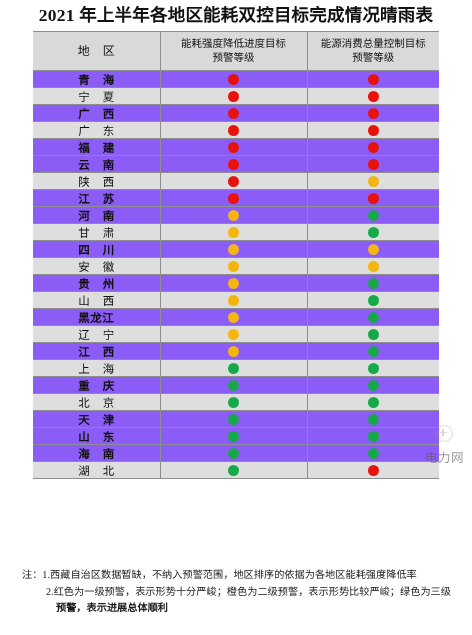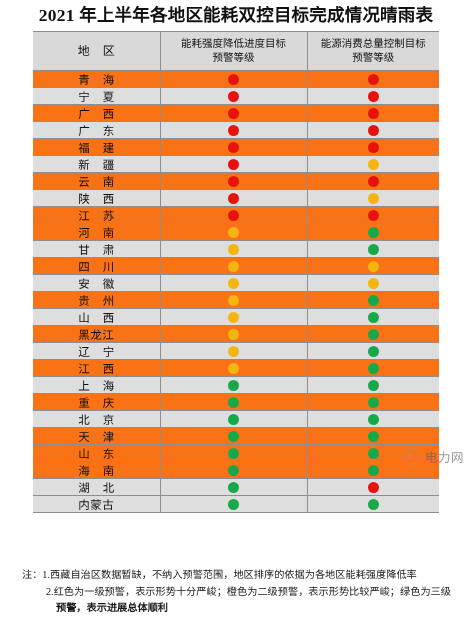--- a/index.html
+++ b/index.html
@@ -70,21 +70,21 @@
     color:#111;
   }
   thead th .hdr-line{display:block;text-align:center;}
   thead th.region-head{
     font-size:12px;
     letter-spacing:5px;
     text-indent:5px;
   }
 
   tbody tr{height:16.4px;}
-  tbody tr.odd  td{background:#f97316;}
+  tbody tr.odd  td{background:#8b5cf6;font-weight:bold;}
   tbody tr.even td{background:#dedede;}
 
   td.region{
     font-size:11.5px;
     color:#111;
     letter-spacing:5px;
     text-indent:5px;
     white-space:nowrap;
   }
   td.region.wide{letter-spacing:0.5px;text-indent:0;}
@@ -113,20 +113,21 @@
   .note-indent2{padding-left:34px;font-weight:bold;}
 
   
   .watermark{
     position:absolute;
     right:8px;bottom:12px;
     display:flex;
     align-items:center;
     gap:5px;
     opacity:0.62;
+    flex-direction:column;
   }
   .wm-logo{
     width:15px;height:15px;
     border:1.2px solid #9a9a9a;
     border-radius:50%;
     position:relative;
     opacity:0.65;
   }
   .wm-logo::before{
     content:"";
@@ -191,25 +192,20 @@
           <tr class="even">
             <td class="region">广 东</td>
             <td class="divider"><span class="dot red"></span></td>
             <td class="divider"><span class="dot red"></span></td>
           </tr>
           <tr class="odd">
             <td class="region">福 建</td>
             <td class="divider"><span class="dot red"></span></td>
             <td class="divider"><span class="dot red"></span></td>
           </tr>
-          <tr class="even">
-            <td class="region">新 疆</td>
-            <td class="divider"><span class="dot red"></span></td>
-            <td class="divider"><span class="dot amber"></span></td>
-          </tr>
           <tr class="odd">
             <td class="region">云 南</td>
             <td class="divider"><span class="dot red"></span></td>
             <td class="divider"><span class="dot red"></span></td>
           </tr>
           <tr class="even">
             <td class="region">陕 西</td>
             <td class="divider"><span class="dot red"></span></td>
             <td class="divider"><span class="dot amber"></span></td>
           </tr>
@@ -290,25 +286,20 @@
           </tr>
           <tr class="odd">
             <td class="region">海 南</td>
             <td class="divider"><span class="dot green"></span></td>
             <td class="divider"><span class="dot green"></span></td>
           </tr>
           <tr class="even">
             <td class="region">湖 北</td>
             <td class="divider"><span class="dot green"></span></td>
             <td class="divider"><span class="dot red"></span></td>
-          </tr>
-          <tr class="even">
-            <td class="region wide">内蒙古</td>
-            <td class="divider"><span class="dot green"></span></td>
-            <td class="divider"><span class="dot green"></span></td>
           </tr>
         </tbody>
     </table>
   </div>
 
   <div class="notes">
     <div class="note-line">注：1.西藏自治区数据暂缺，不纳入预警范围，地区排序的依据为各地区能耗强度降低率</div>
     <div class="note-line note-indent">2.红色为一级预警，表示形势十分严峻；橙色为二级预警，表示形势比较严峻；绿色为三级</div>
     <div class="note-line note-indent2">预警，表示进展总体顺利</div>
   </div>

